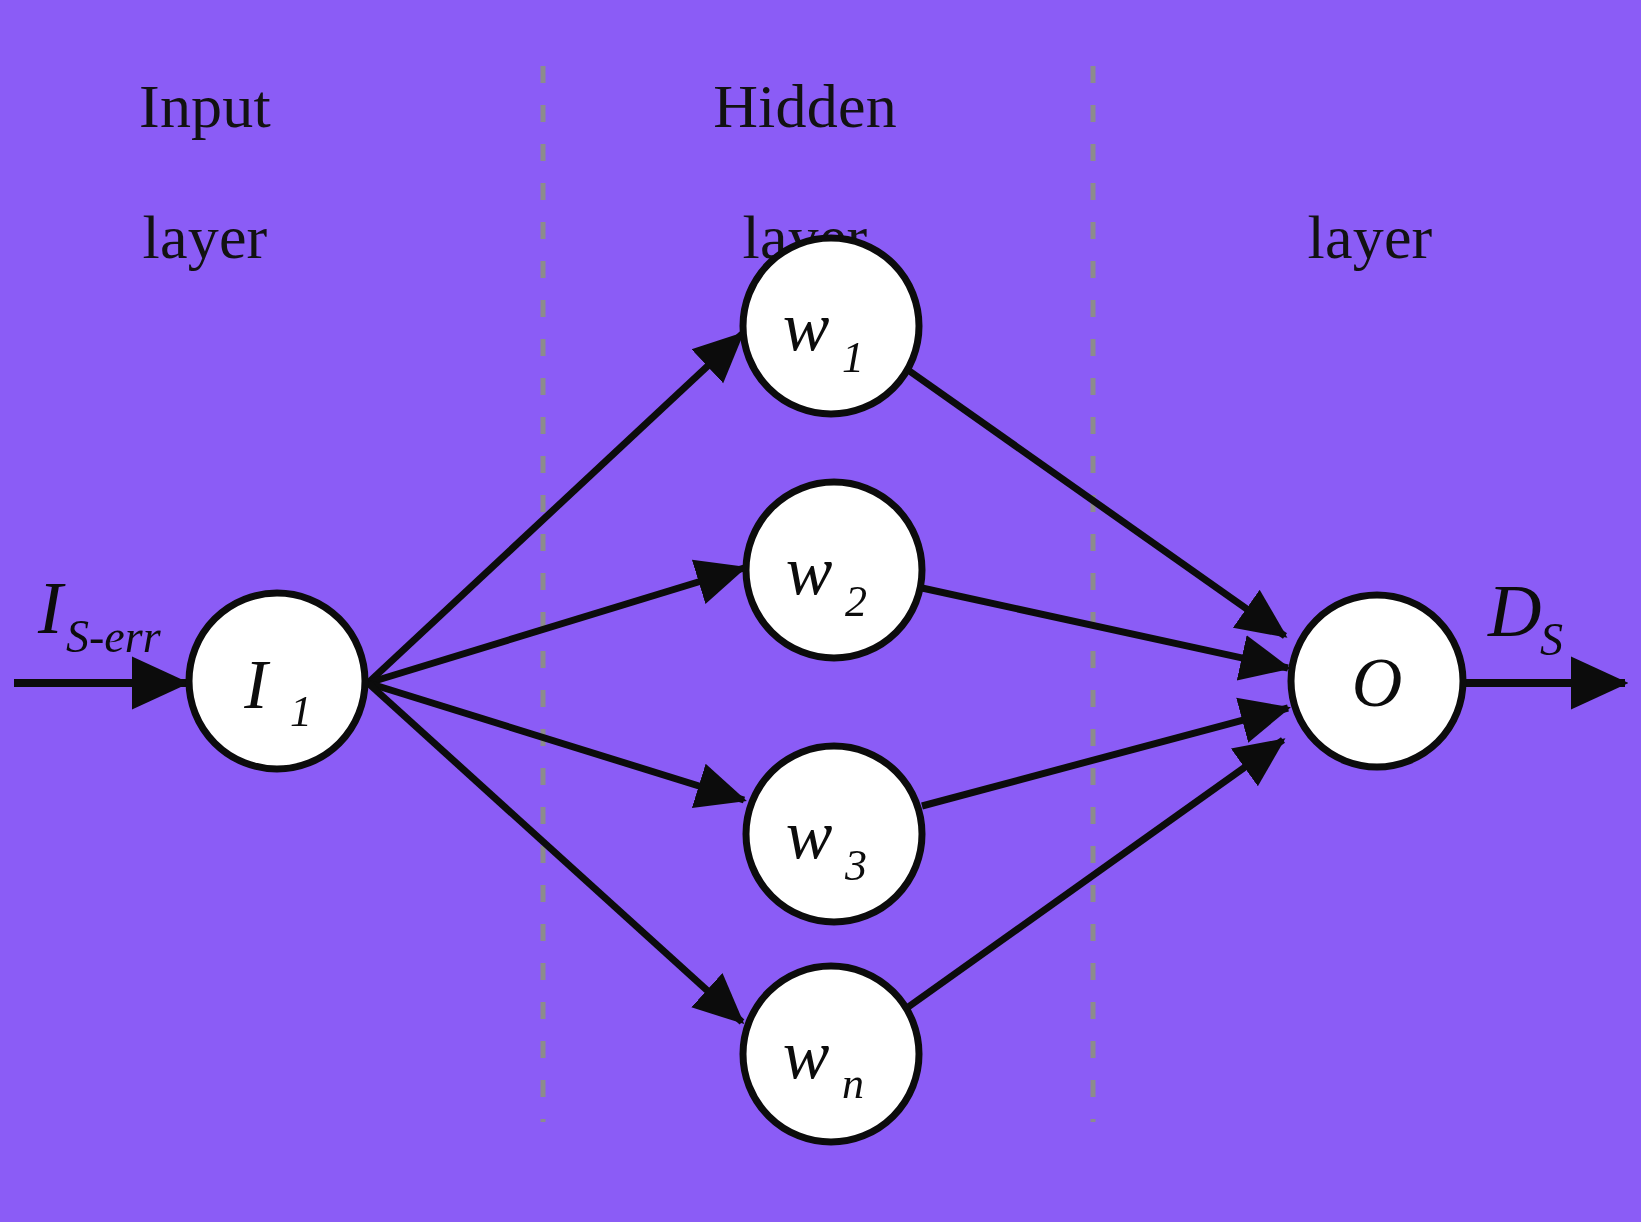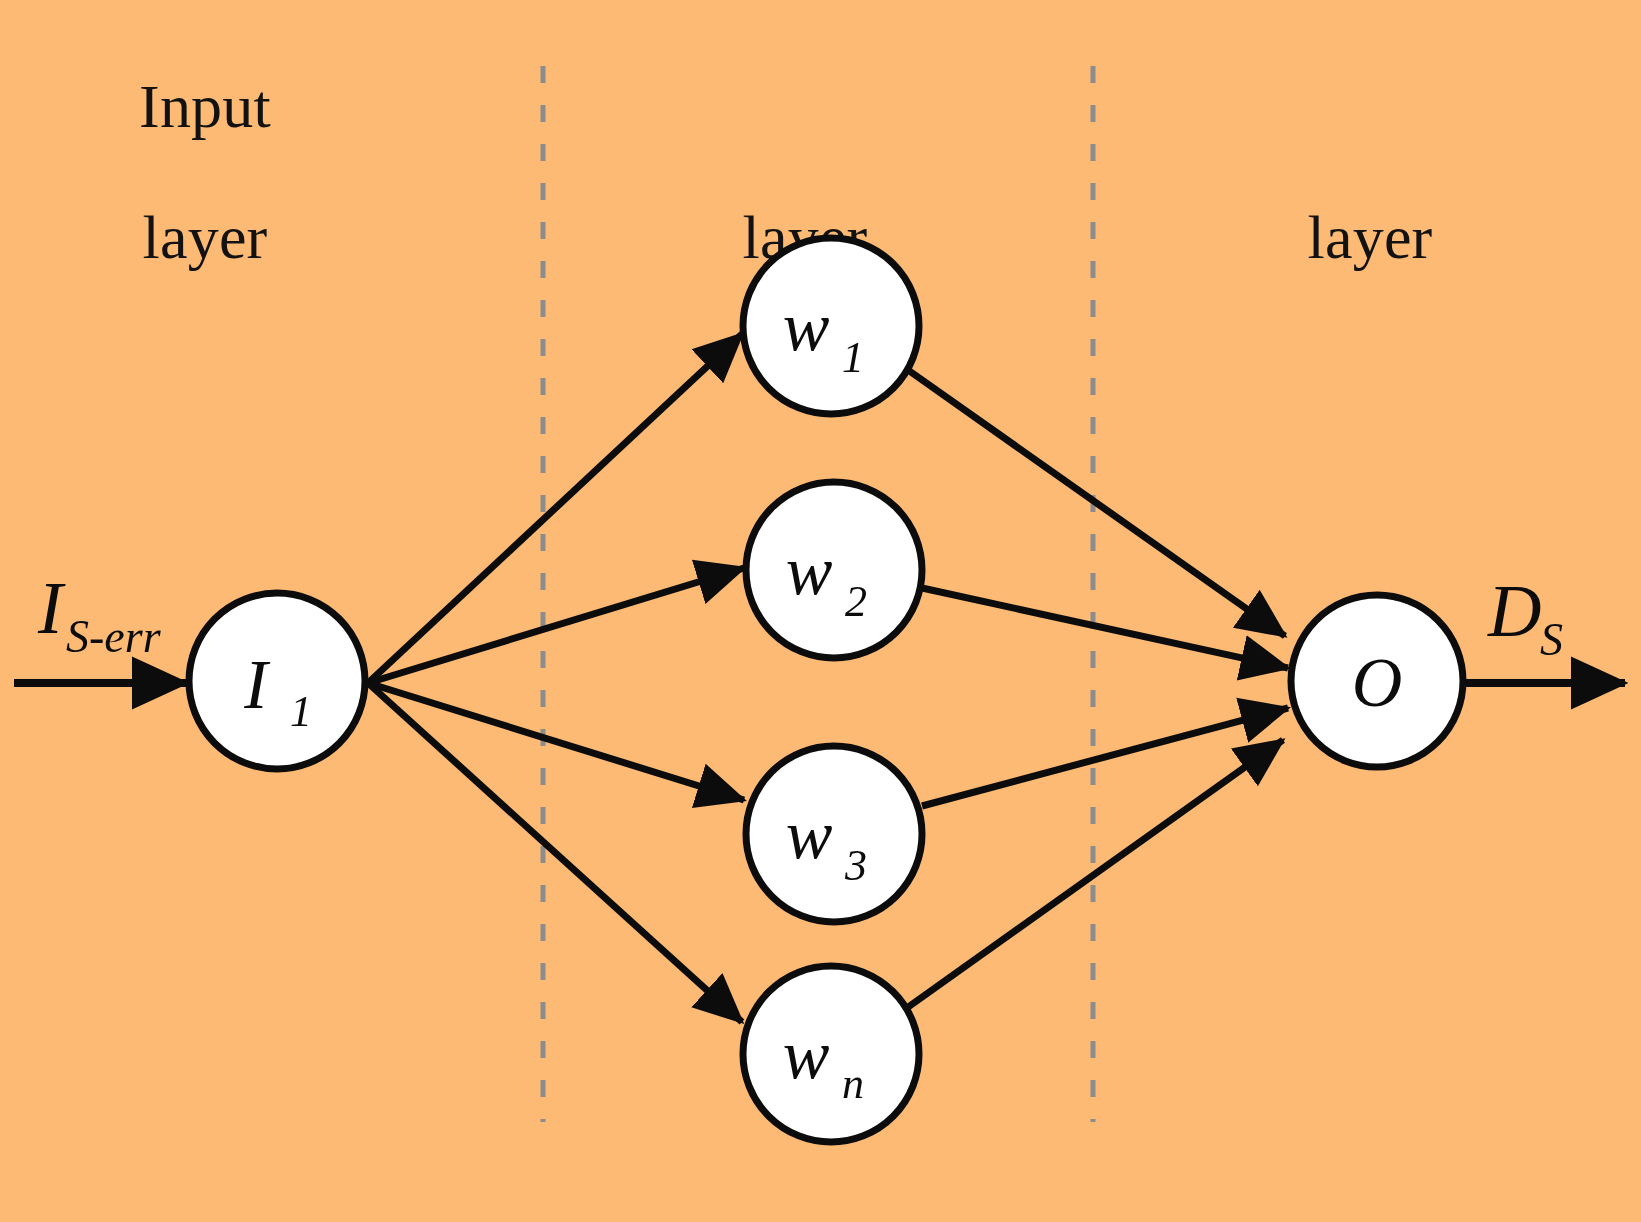--- a/index.html
+++ b/index.html
@@ -4,21 +4,21 @@
 <style>
   html, body {
     margin: 0;
     padding: 0;
     background: #ffffff;
   }
   #diagram-root {
     position: relative;
     width: 1641px;
     height: 1222px;
-    background: #fdba74;
+    background: #8b5cf6;
     font-family: "Liberation Serif", "DejaVu Serif", serif;
     overflow: hidden;
   }
   svg.canvas {
     position: absolute;
     left: 0;
     top: 0;
     width: 1641px;
     height: 1222px;
     display: block;
@@ -51,21 +51,21 @@
 </head>
 <body>
 
 <div id="diagram-root">
 
   <div class="layer-title" id="title-input">
     <span>Input</span><br>
     <span>layer</span>
   </div>
   <div class="layer-title" id="title-hidden">
-    <br>
+    <span>Hidden</span><br>
     <span>layer</span>
   </div>
   <div class="layer-title" id="title-output">
     <br>
     <span>layer</span>
   </div>
 
   <svg class="canvas" viewBox="0 0 1641 1222" xmlns="http://www.w3.org/2000/svg">
 
     <defs>

